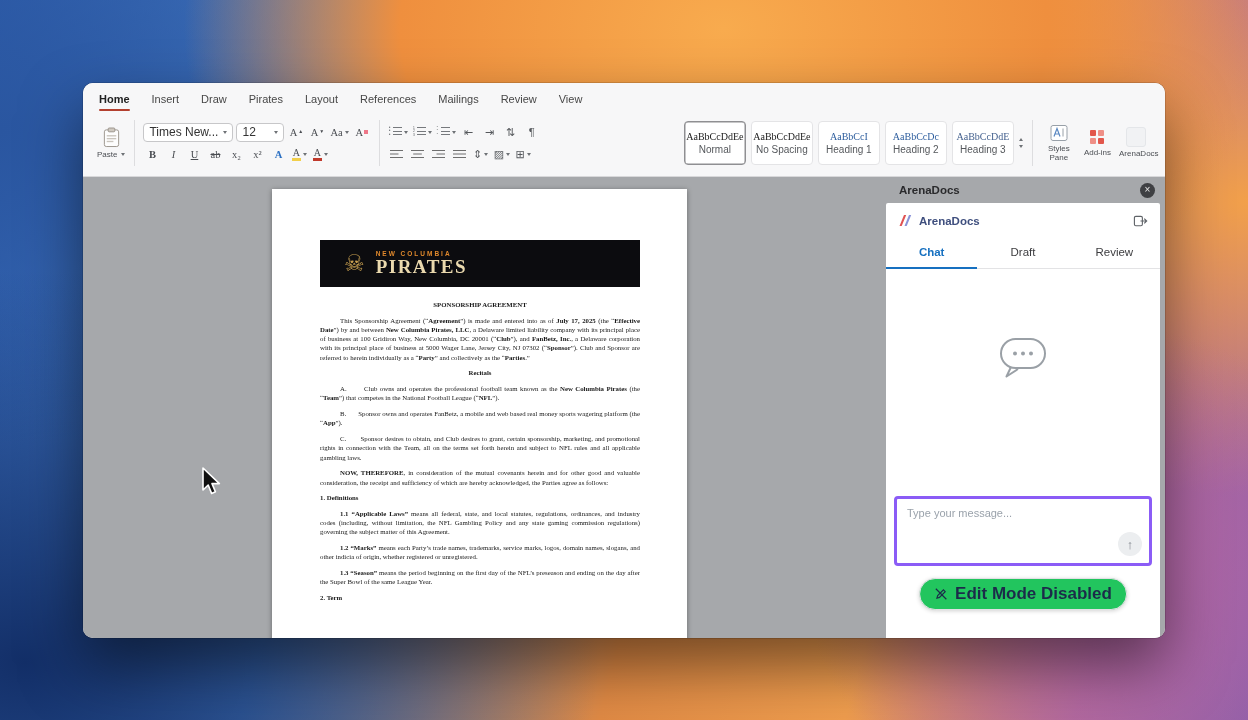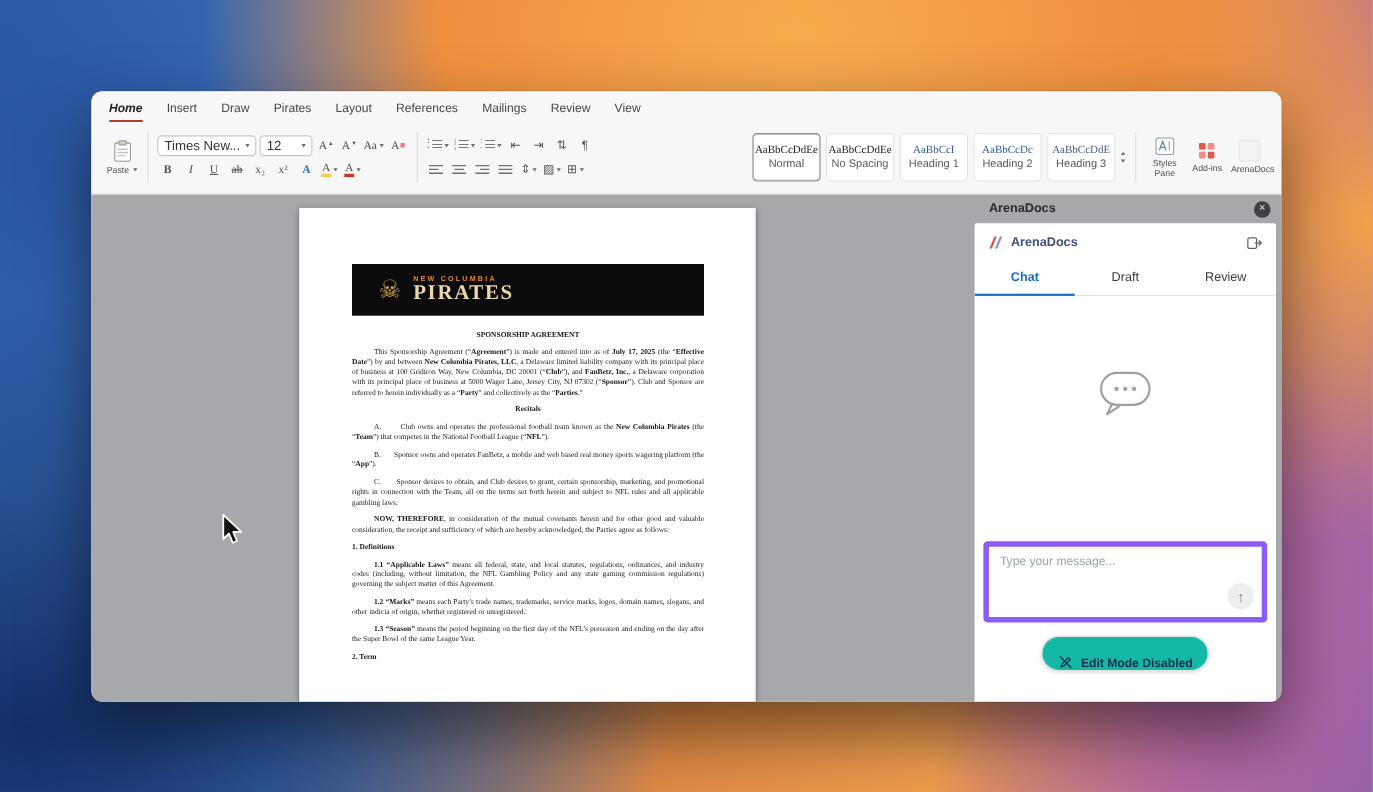--- a/index.html
+++ b/index.html
@@ -14,21 +14,21 @@
       linear-gradient(105deg,#2f5fae 0%,#4d83c9 30%,#e08a45 55%,#ef9d4e 72%,#b06a9a 88%,#8d5fa8 100%);}
   
   .window{position:absolute;left:83px;top:83px;width:1082px;height:555px;border-radius:10px;
     background:#f7f7f8;box-shadow:0 28px 60px rgba(0,0,0,.5),0 0 0 .5px rgba(0,0,0,.25);
     overflow:hidden;display:flex;flex-direction:column;}
   
   .tabsrow{height:27px;flex:none;display:flex;align-items:center;padding:2px 12px 0 16px;background:#f7f7f8;}
   .rtabs{display:flex;align-items:center;height:100%;}
   .rtab{font-size:11px;color:#474747;margin-right:22px;height:100%;display:flex;align-items:center;
     position:relative;cursor:default;}
-  .rtab.active{color:#222;font-weight:700;font-style:italic;}
+  .rtab.active{color:#222;font-weight:700;}
   .rtab.active::after{content:"";position:absolute;left:0;right:0;bottom:1px;height:2px;background:var(--tabline,#b3402f);border-radius:1px;}
   .topacts{margin-left:auto;display:flex;align-items:center;gap:10px;}
   .pill{display:flex;align-items:center;gap:5px;height:21px;padding:0 9px;border:1px solid #d6d6d8;
     border-radius:5px;background:#fff;font-size:11px;color:#333;}
   .chev{width:0;height:0;border-left:2.5px solid transparent;border-right:2.5px solid transparent;
     border-top:3.2px solid #6e7276;display:inline-block;margin-left:2px;}
   .chevup{width:0;height:0;border-left:2.5px solid transparent;border-right:2.5px solid transparent;
     border-bottom:3.2px solid #6e7276;display:inline-block;}
   
   .toolbar{height:58px;flex:none;background:#f7f7f8;border-bottom:1px solid #d8d8da;
@@ -99,29 +99,29 @@
   .exitic{margin-left:auto;display:flex;}
   .ptabs{display:flex;border-bottom:1px solid #e3e3e5;height:32px;flex:none;}
   .ptab{flex:1;display:flex;align-items:center;justify-content:center;font-size:11.5px;
     color:#3c3c3f;position:relative;}
   .ptab.active{color:var(--accent,#1670c0);font-weight:600;}
   .ptab.active::after{content:"";position:absolute;left:0;right:0;bottom:-1px;height:2px;
     background:var(--accent,#1670c0);}
   .empty{position:absolute;top:132px;left:0;right:0;display:flex;flex-direction:column;
     align-items:center;gap:13px;padding:0 16px;text-align:center;}
   .emptytext{font-size:10.5px;color:#3f4347;line-height:1.55;max-width:248px;}
-  .msgbox{position:absolute;left:8px;right:8px;bottom:72px;height:64px;border:5px solid #8b5cf6;
+  .msgbox{position:absolute;left:8px;right:8px;bottom:72px;height:64px;border:3px solid #8b5cf6;
     border-radius:4px;background:#fff;margin-top:48px;}
   .placeholder{position:absolute;left:10px;top:8px;font-size:11px;color:#9aa2ab;}
   .sendbtn{position:absolute;right:7px;bottom:7px;width:24px;height:24px;border-radius:50%;
     background:#eceef0;display:flex;align-items:center;justify-content:center;
     color:#7d838a;font-size:13px;line-height:1;}
   .editpill{position:absolute;left:50%;bottom:28px;transform:translateX(-50%);height:30px;
-    border-radius:16px;background:#14b8a6;border:1px solid #e1e1e4;box-shadow:0 1px 4px rgba(0,0,0,.18);
-    display:flex;align-items:flex-end;gap:7px;padding:0 14px;font-size:11px;font-weight:700;
+    border-radius:16px;background:#22c55e;border:1px solid #e1e1e4;box-shadow:0 1px 4px rgba(0,0,0,.18);
+    display:flex;align-items:center;gap:7px;padding:0 14px;font-size:17px;font-weight:700;
     color:#1c2b4a;white-space:nowrap;}
   
   .cursor{position:absolute;left:197px;top:466px;z-index:50;pointer-events:none;}
 </style>
 </head>
 <body>
 
 <div class="desktop">
   <div class="window">
 

